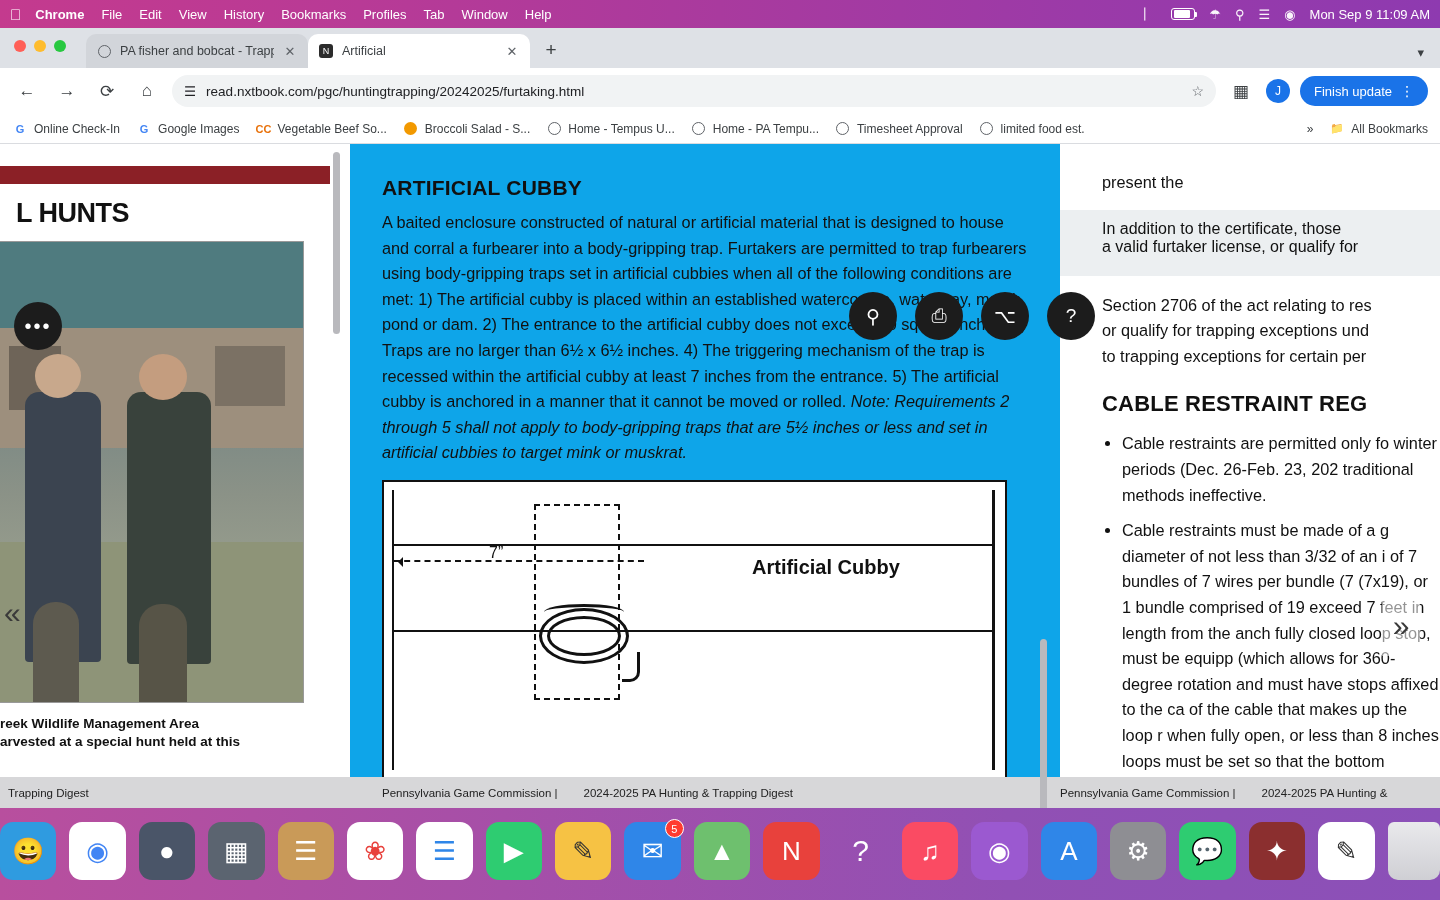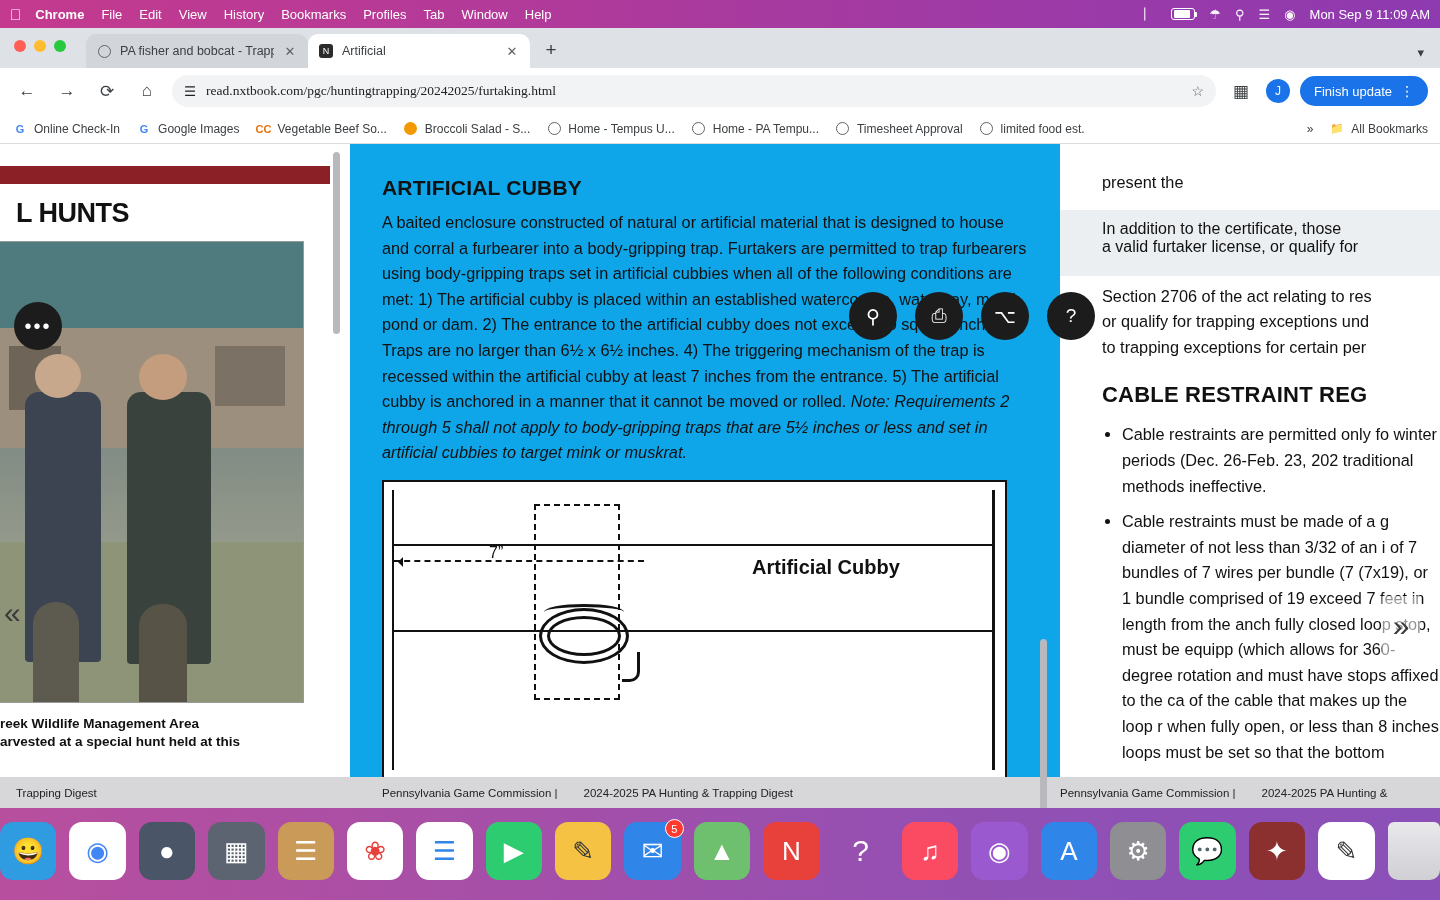--- a/index.html
+++ b/index.html
@@ -54,21 +54,21 @@
   .tab .x { font-size:13px; color:#5f6368; width:16px;text-align:center;}
   .newtab { margin-left:8px; margin-bottom:7px; font-size:19px; color:#3c4043; width:26px;text-align:center;cursor:default;}
   .tabstrip .win-chev { position:absolute; right:16px; bottom:8px; color:#3c4043; font-size:13px;}
 
   .toolbar { height:46px; background:#fff; display:flex; align-items:center; padding:0 12px; gap:10px; }
   .tb-ic { width:30px;height:30px;border-radius:50%;display:flex;align-items:center;justify-content:center;color:#3c4043;font-size:17px;}
   .omnibox {
     flex:1; height:32px; background:#f1f3f4; border-radius:16px; display:flex;align-items:center;
     padding:0 12px; gap:10px; font-size:13.5px; color:#202124;
   }
-  .omnibox .url { flex:1; white-space:nowrap; overflow:hidden;font-family:Liberation Serif, serif; }
+  .omnibox .url { flex:1; white-space:nowrap; overflow:hidden; }
   .omnibox .star { color:#5f6368; font-size:14px;}
   .tb-right { display:flex; align-items:center; gap:10px; }
   .avatar { width:24px;height:24px;border-radius:50%;background:#1a73e8;color:#fff;font-size:12px;display:flex;align-items:center;justify-content:center;}
   .finish-btn {
     height:30px; background:#1a73e8;color:#fff;border-radius:15px;padding:0 14px;
     display:flex;align-items:center;gap:8px;font-size:13px;
   }
   .finish-btn .dots { font-size:14px; letter-spacing:0px;}
 
   .bookmarks { height:30px; background:#fff; display:flex; align-items:center; padding:0 12px; gap:16px; font-size:12px; color:#3c4043; border-bottom:1px solid #dadce0;}
@@ -101,21 +101,21 @@
   .photo .bldg:before{content:"";position:absolute;left:10px;top:18px;width:52px;height:64px;background:#6e6458;}
   .photo .bldg:after{content:"";position:absolute;right:18px;top:18px;width:70px;height:60px;background:#7b7164;}
   .photo .ground { position:absolute; left:0; bottom:0; width:100%; height:160px; background:#8e9478; }
   .photo .p1 { position:absolute; left:26px; top:150px; width:76px; height:270px; background:#3b4450; border-radius:14px 14px 4px 4px;}
   .photo .p2 { position:absolute; left:128px; top:150px; width:84px; height:272px; background:#39423c; border-radius:14px 14px 4px 4px;}
   .photo .h1 { position:absolute; left:36px; top:112px; width:46px;height:44px;background:#c8a88c;border-radius:50%;}
   .photo .h2 { position:absolute; left:140px; top:112px; width:48px;height:46px;background:#c49d7f;border-radius:50%;}
   .photo .g1 { position:absolute; left:34px; top:360px; width:46px;height:150px;background:#5d5a4f;border-radius:22px;}
   .photo .g2 { position:absolute; left:140px; top:362px; width:48px;height:150px;background:#575447;border-radius:22px;}
   .cap { font-size:13.5px; font-weight:bold; line-height:18px; margin-top:12px; }
-  .col-left .footer { position:absolute; bottom:0; left:0; right:0; height:31px; background:#d7d7d9; font-size:11.5px; color:#222; display:flex;align-items:center;padding-left:16px;}
+  .col-left .footer { position:absolute; bottom:0; left:0; right:0; height:31px; background:#d7d7d9; font-size:11.5px; color:#222; display:flex;align-items:center;padding-left:8px;}
 
   .col-mid {
     width:710px; background:#0ea5e9; position:relative; overflow:hidden; color:#111;
     padding:26px 28px 0 32px;
   }
   .col-mid h2 { font-size:21px; margin:6px 0 10px 0; letter-spacing:0.2px;}
   .col-mid p { font-size:16.3px; line-height:25.6px; margin:0 0 12px 0; }
   .col-mid p em { font-style:italic; }
   .figure {
     margin-top:14px; width:625px; height:300px; border:2px solid #111; position:relative; background:#fff;
@@ -132,21 +132,21 @@
   .figure .coil { position:absolute; left:155px; top:126px; width:90px; height:56px; border:3px solid #111; border-radius:50%;}
   .figure .coil2 { position:absolute; left:163px; top:134px; width:74px; height:40px; border:3px solid #111; border-radius:50%;}
   .figure .spring { position:absolute; left:160px; top:122px; width:80px; height:16px; border-top:3px solid #111; border-radius:50% 50% 0 0;}
   .figure .tail { position:absolute; left:238px; top:170px; width:18px; height:30px; border-right:3px solid #111; border-bottom:3px solid #111; border-radius:0 0 10px 0;}
   .col-mid .footer { position:absolute; bottom:0; left:0; right:0; height:31px; background:#d7d7d9; font-size:11.5px; color:#222; display:flex;align-items:center;padding-left:32px; gap:26px;}
 
   .col-right {
     flex:1; background:#fff; position:relative; overflow:hidden; color:#111; padding:26px 0 0 42px;
   }
   .col-right .topblock { font-size:16.3px; line-height:25.6px; }
-  .col-right .tint { background:#eceff1; margin:14px 0 8px -42px; padding:10px 0 12px 42px; height:66px; }
+  .col-right .tint { background:#eceff1; margin:14px 0 17px -42px; padding:10px 0 12px 42px; height:66px; }
   .col-right h2 { font-size:22px; margin:22px 0 14px 0; letter-spacing:0.2px;}
   .col-right ul { margin:0; padding-left:20px; }
   .col-right li { font-size:16.3px; line-height:25.6px; margin-bottom:10px; }
   .col-right .footer { position:absolute; bottom:0; left:0; right:0; height:31px; background:#d7d7d9; font-size:11.5px; color:#222; display:flex;align-items:center;padding-left:0; gap:26px;}
 
   
   .fab-row { position:absolute; top:148px; left:849px; display:flex; gap:18px; z-index:40;}
   .fab { width:48px;height:48px;border-radius:50%; background:#1c1c1c; color:#fff; display:flex;align-items:center;justify-content:center; font-size:19px;}
   .kebab { position:absolute; top:158px; left:14px; width:48px;height:48px;border-radius:50%;background:#1c1c1c;color:#fff;display:flex;align-items:center;justify-content:center;font-size:20px;letter-spacing:2px; z-index:40;}
   .nav-prev { position:absolute; top:452px; left:4px; color:#3a3a3a; font-size:30px; z-index:40;}

